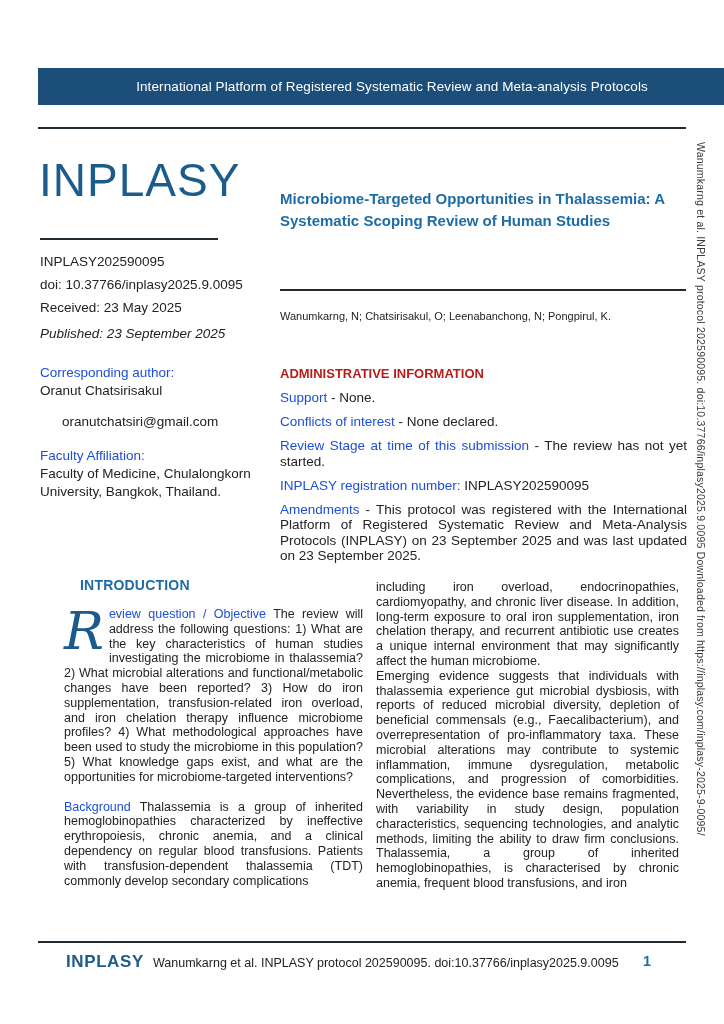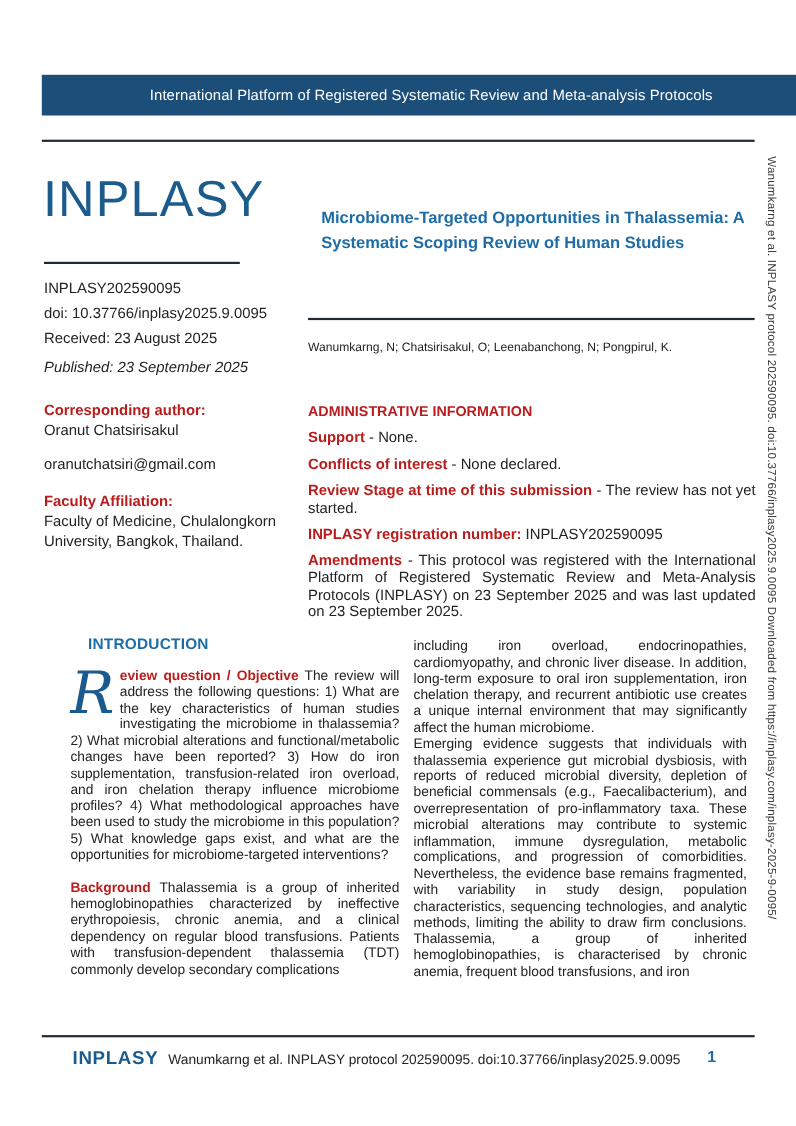--- a/index.html
+++ b/index.html
@@ -33,34 +33,34 @@
     position: absolute; left: 39px; top: 153px;
     font-size: 46px; color: #1c5c8d;
     letter-spacing: 1px;
   }
   .meta {
     position: absolute; left: 40px; top: 250px;
     font-size: 13.5px; line-height: 23px; color: #232323;
   }
   .meta .pub { margin-top: 3px; font-style: italic; }
   .doc-title {
-    position: absolute; left: 292px; top: 188px; width: 412px;
+    position: absolute; left: 280px; top: 188px; width: 412px;
     font-size: 15px; font-weight: bold; line-height: 22px;
     color: #1e6ca6;
   }
   .authors {
     position: absolute; left: 280px; top: 310px; width: 406px;
     font-size: 11px; color: #232323;
   }
   .contact {
     position: absolute; left: 40px; top: 364px; width: 232px;
     font-size: 13.5px; line-height: 18px;
   }
-  .blue-label { color: #b91c1c; font-weight: bold; }
-  .contact .email { margin-top: 13px; }
+  .blue-label { color: #1d4ed8; font-weight: normal; }
+  .contact .email { margin-top: 13px; margin-left: 22px; }
   .contact .affil-label { margin-top: 16px; }
   .admin {
     position: absolute; left: 280px; top: 366px; width: 407px;
     font-size: 13.5px; line-height: 15.5px;
   }
   .admin-heading { color: #b91c1c; font-weight: bold; font-size: 13px; }
   .admin p { margin-top: 8.5px; text-align: justify; }
   .intro-heading {
     position: absolute; left: 64px; top: 577px;
     font-size: 14px; font-weight: bold; color: #1e6ca6;
@@ -112,21 +112,21 @@
 
   <div class="rule rule-top"></div>
 
   <div class="logo">INPLASY</div>
 
   <div class="rule rule-logo"></div>
 
   <div class="meta">
     <div>INPLASY202590095</div>
     <div>doi: 10.37766/inplasy2025.9.0095</div>
-    <div>Received: 23 August 2025</div>
+    <div>Received: 23 May 2025</div>
     <div class="pub">Published: 23 September 2025</div>
   </div>
 
   <h1 class="doc-title">Microbiome-Targeted Opportunities in Thalassemia: A Systematic Scoping Review of Human Studies</h1>
 
   <div class="rule rule-auth"></div>
 
   <div class="authors">Wanumkarng, N; Chatsirisakul, O; Leenabanchong, N; Pongpirul, K.</div>
 
   <div class="contact">

